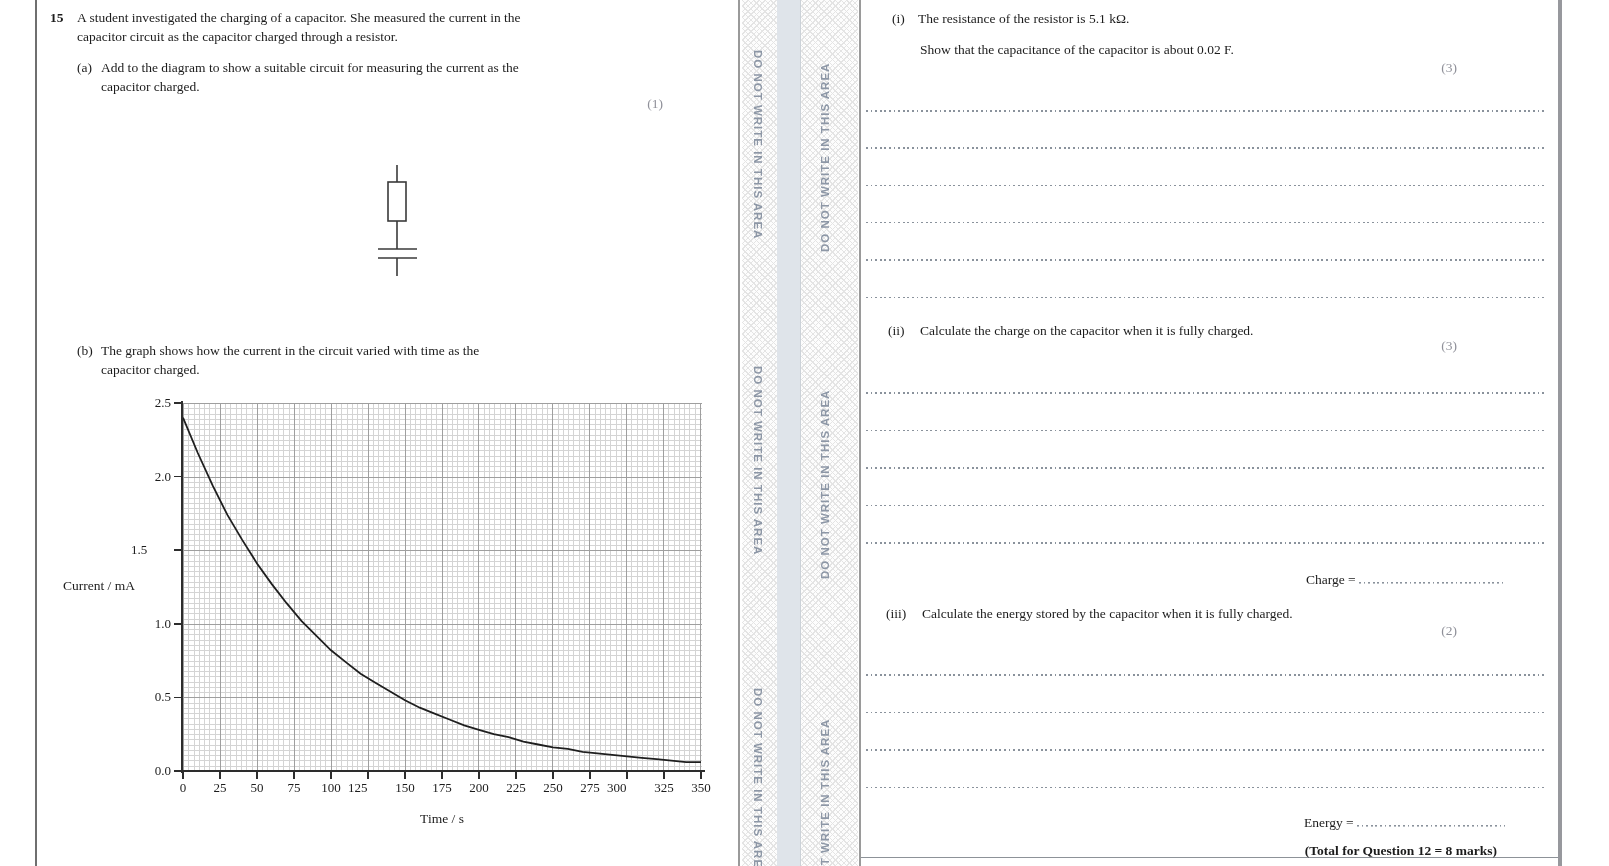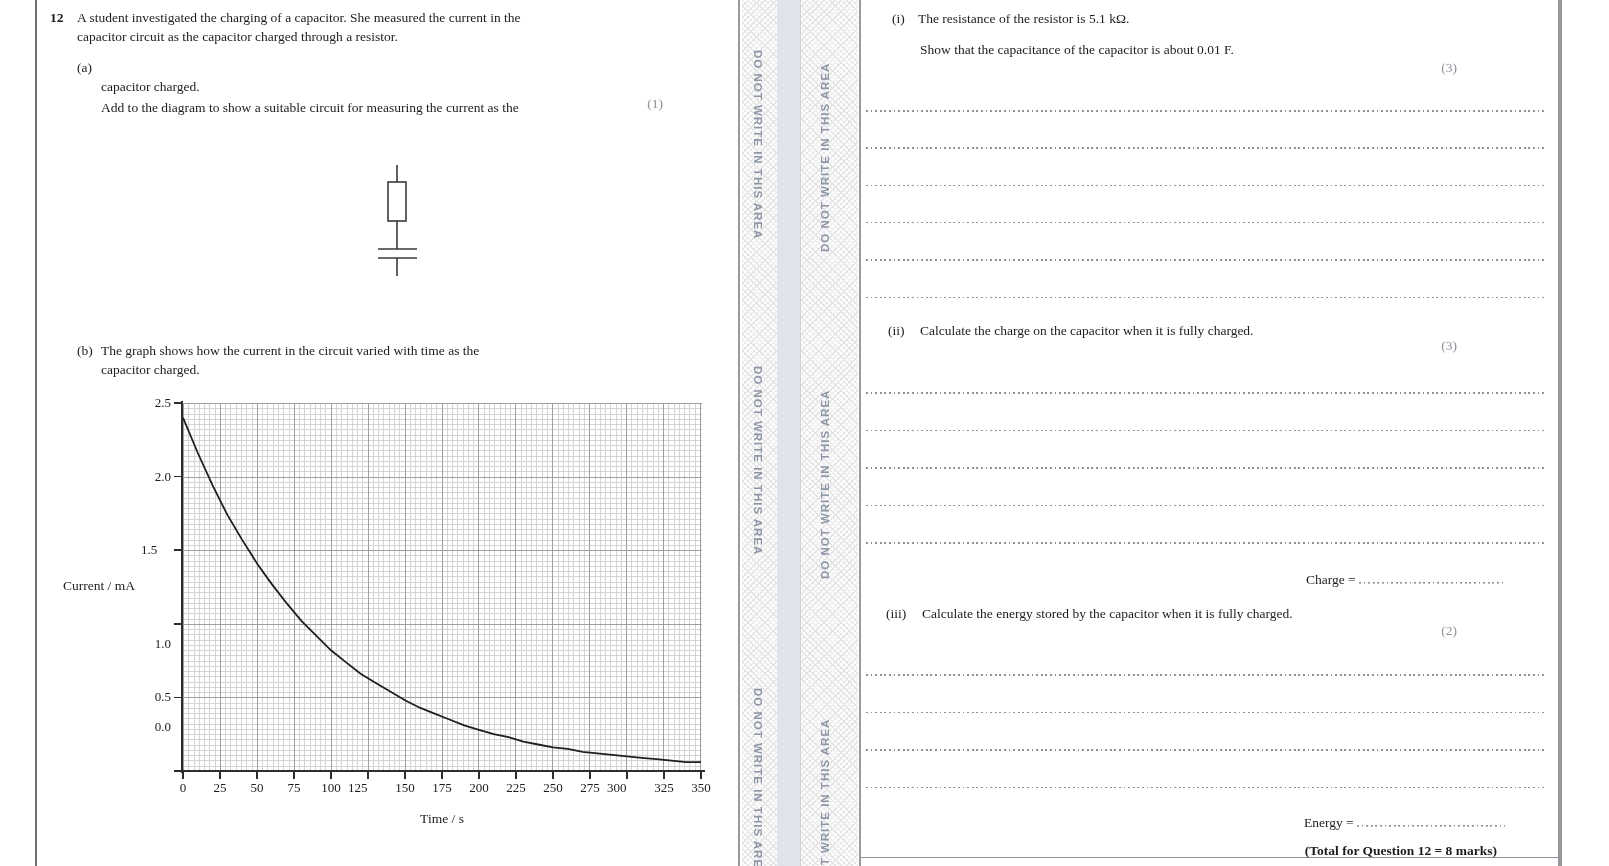--- a/index.html
+++ b/index.html
@@ -50,26 +50,26 @@
   svg{display:block;}
 </style>
 </head>
 <body>
 
 <div class="abs" style="left:0;top:0;width:777px;height:866px;background:#fff;"></div>
 
 <div class="vline" style="left:35px;width:2.2px;background:#6f6f6f;"></div>
 <div class="vline" style="left:738px;width:2.2px;background:#9a9a9a;"></div>
 
-<div class="abs txt bold" style="left:50px;top:9px;">12</div>
+<div class="abs txt bold" style="left:50px;top:9px;">15</div>
 <div class="abs txt" style="left:77px;top:9px;">A student investigated the charging of a capacitor. She measured the current in the</div>
 <div class="abs txt" style="left:77px;top:27.5px;">capacitor circuit as the capacitor charged through a resistor.</div>
 
 <div class="abs txt" style="left:77px;top:59px;">(a)</div>
-<div class="abs txt" style="left:101px;top:59px;margin-top:40px;">Add to the diagram to show a suitable circuit for measuring the current as the</div>
+<div class="abs txt" style="left:101px;top:59px;">Add to the diagram to show a suitable circuit for measuring the current as the</div>
 <div class="abs txt" style="left:101px;top:77.5px;">capacitor charged.</div>
 <div class="abs mark" style="right:946px;top:96px;">(1)</div>
 
 <svg class="abs" style="left:355px;top:160px;" width="90" height="120" viewBox="0 0 90 120">
   <g stroke="#3a3a3a" stroke-width="1.6" fill="none">
     <line x1="42" y1="5" x2="42" y2="22"></line>
     <rect x="33" y="22" width="18" height="39" fill="#ffffff"></rect>
     <line x1="42" y1="61" x2="42" y2="89"></line>
     <line x1="23" y1="89" x2="62" y2="89"></line>
     <line x1="23" y1="98" x2="62" y2="98"></line>
@@ -84,27 +84,27 @@
 <div class="plot"></div>
 <div class="axis" style="left:181px;top:401px;width:2.2px;height:372px;"></div>
 <div class="axis" style="left:181px;top:770px;width:524px;height:2.2px;"></div>
 <svg class="abs" style="left:183px;top:403px;" width="519" height="369" viewBox="0 0 519 369">
   <polyline id="curve-line" points="0.0,14.7 14.8,50.0 29.6,82.4 44.4,111.9 59.2,136.9 74.0,160.4 88.8,181.1 103.6,200.2 118.4,217.9 133.2,232.6 148.0,247.3 162.8,259.1 177.6,270.8 192.4,279.7 207.2,288.5 222.0,297.3 236.8,304.7 251.6,310.6 266.4,316.5 281.2,322.4 296.0,326.8 310.8,331.2 325.6,334.1 340.4,338.6 355.2,341.5 370.0,344.4 384.8,345.9 399.6,348.9 414.4,350.3 429.2,351.8 444.0,353.3 458.8,354.8 473.6,356.2 488.4,357.7 503.2,359.2 518.0,359.2" fill="none" stroke="#1f1f1f" stroke-width="1.8"></polyline>
 </svg>
 <div class="abs txt" style="left:63px;top:577px;">Current / mA</div>
 <div class="abs txt" style="left:402px;top:810px;width:80px;text-align:center;">Time / s</div>
 <div id="tick-container">
     <div class="tickmark" style="left: 174px; top: 770.2px; width: 8px; height: 1.6px;"></div>
-    <div class="ticklbl" style="left: 141px; top: 719px; width: 30px; text-align: right;">0.0</div>
+    <div class="ticklbl" style="left: 141px; top: 763px; width: 30px; text-align: right;">0.0</div>
     <div class="tickmark" style="left: 174px; top: 696.6px; width: 8px; height: 1.6px;"></div>
     <div class="ticklbl" style="left: 141px; top: 689.4px; width: 30px; text-align: right;">0.5</div>
     <div class="tickmark" style="left: 174px; top: 623px; width: 8px; height: 1.6px;"></div>
-    <div class="ticklbl" style="left: 141px; top: 615.8px; width: 30px; text-align: right; margin-top: 20px;">1.0</div>
+    <div class="ticklbl" style="left: 141px; top: 615.8px; width: 30px; text-align: right;">1.0</div>
     <div class="tickmark" style="left: 174px; top: 549.4px; width: 8px; height: 1.6px;"></div>
-    <div class="ticklbl" style="left: 141px; top: 542.2px; width: 30px; text-align: left;">1.5</div>
+    <div class="ticklbl" style="left: 124px; top: 542.2px; width: 30px; text-align: center;">1.5</div>
     <div class="tickmark" style="left: 174px; top: 475.8px; width: 8px; height: 1.6px;"></div>
     <div class="ticklbl" style="left: 141px; top: 468.6px; width: 30px; text-align: right;">2.0</div>
     <div class="tickmark" style="left: 174px; top: 402.2px; width: 8px; height: 1.6px;"></div>
     <div class="ticklbl" style="left: 141px; top: 395px; width: 30px; text-align: right;">2.5</div>
     <div class="tickmark" style="left: 182.2px; top: 772px; width: 1.6px; height: 7px;"></div>
     <div class="ticklbl" style="left: 163px; top: 780px; width: 40px; text-align: center;">0</div>
     <div class="tickmark" style="left: 219.2px; top: 772px; width: 1.6px; height: 7px;"></div>
     <div class="ticklbl" style="left: 200px; top: 780px; width: 40px; text-align: center;">25</div>
     <div class="tickmark" style="left: 256.2px; top: 772px; width: 1.6px; height: 7px;"></div>
     <div class="ticklbl" style="left: 237px; top: 780px; width: 40px; text-align: center;">50</div>
@@ -146,21 +146,21 @@
     <div class="striptext rot-up" style="left: 817px; top: 908px;">DO NOT WRITE IN THIS AREA</div>
   </div>
 
 <div class="abs" style="left:858px;top:0;width:751px;height:866px;background:#fff;"></div>
 <div class="vline" style="left:859px;width:2.2px;background:#9a9a9a;"></div>
 <div class="vline" style="left:1558px;width:4px;background:#97989d;"></div>
 <div class="abs" style="left:861px;top:856.5px;width:697px;height:1.8px;background:#8d9298;"></div>
 
 <div class="abs txt" style="left:892px;top:10px;">(i)</div>
 <div class="abs txt" style="left:918px;top:10px;">The resistance of the resistor is 5.1 kΩ.</div>
-<div class="abs txt" style="left:920px;top:41px;">Show that the capacitance of the capacitor is about 0.01 F.</div>
+<div class="abs txt" style="left:920px;top:41px;">Show that the capacitance of the capacitor is about 0.02 F.</div>
 <div class="abs mark" style="right:152px;top:60px;">(3)</div>
 
 <div class="abs txt" style="left:888px;top:322px;">(ii)</div>
 <div class="abs txt" style="left:920px;top:322px;">Calculate the charge on the capacitor when it is fully charged.</div>
 <div class="abs mark" style="right:152px;top:338px;">(3)</div>
 <div class="abs txt" style="top:571px;right:104px;">
   <span>Charge =</span>
   <span class="dotfill" style="width:146px;"></span>
 </div>
 

